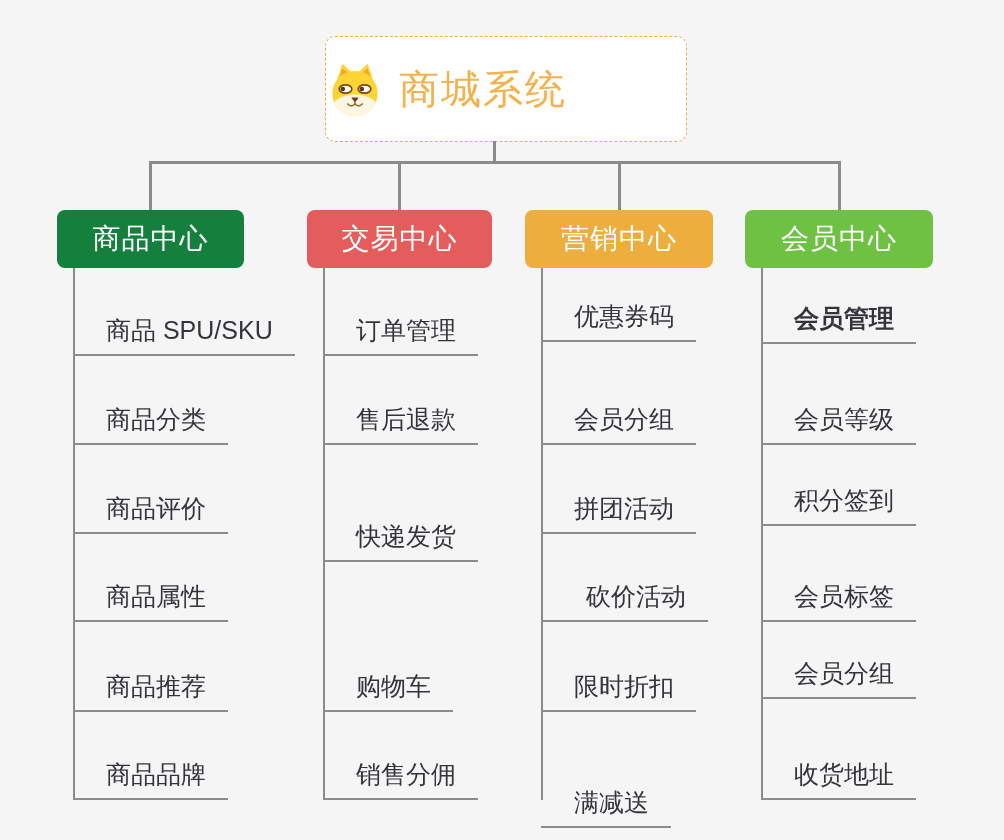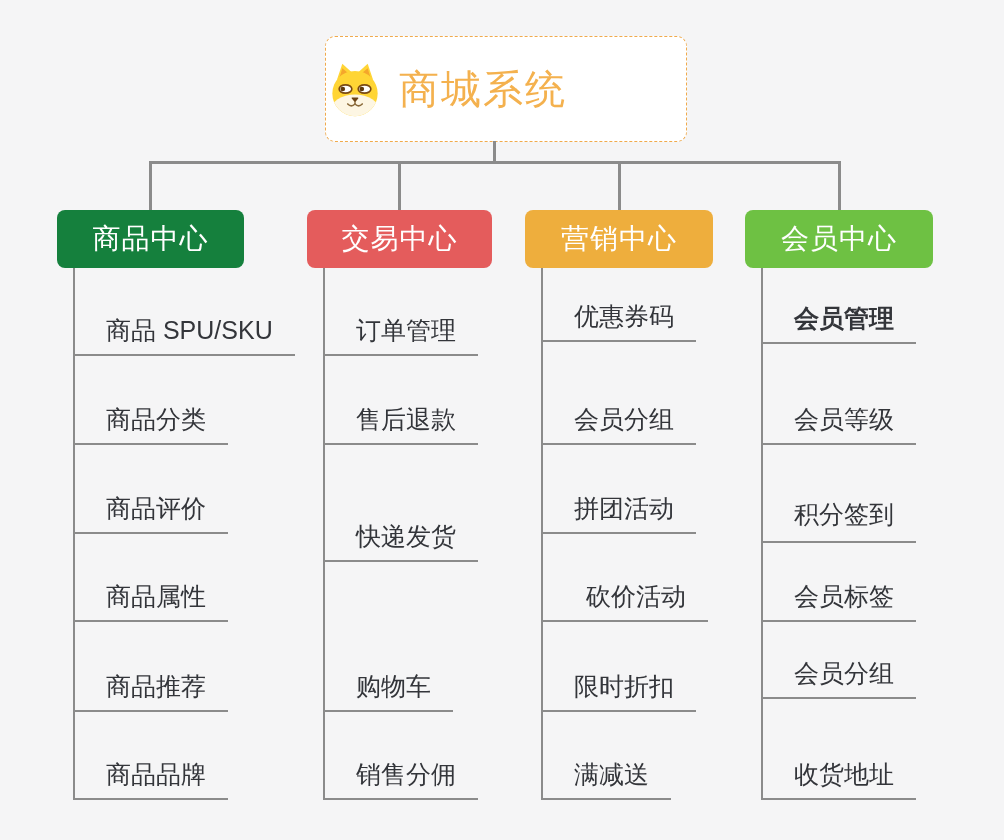--- a/index.html
+++ b/index.html
@@ -113,24 +113,24 @@
     <div class="leaf-node" style="top: 546px;">销售分佣</div>
   </div>
 <div class="branch-col c3">
   <div class="branch-header" style="background: rgb(238, 174, 61); text-align: right;">营销中心</div>
   <div class="branch-trunk"></div>
 <div class="leaf-node" style="top: 88px;">优惠券码</div>
     <div class="leaf-node" style="top: 191px;">会员分组</div>
     <div class="leaf-node" style="top: 280px;">拼团活动</div>
     <div class="leaf-node" style="top: 368px; padding-left: 45px;">砍价活动</div>
     <div class="leaf-node" style="top: 458px;">限时折扣</div>
-    <div class="leaf-node" style="top: 546px;">满减送</div>
+    <div class="leaf-node" style="top: 574px;">满减送</div>
   </div>
 <div class="branch-col c4">
   <div class="branch-header" style="background: rgb(110, 193, 67);">会员中心</div>
   <div class="branch-trunk"></div>
 <div class="leaf-node" style="top: 90px; font-weight: bold;">会员管理</div>
     <div class="leaf-node" style="top: 191px;">会员等级</div>
-    <div class="leaf-node" style="top: 289px; font-family: Liberation Mono, monospace;">积分签到</div>
+    <div class="leaf-node" style="top: 272px;">积分签到</div>
     <div class="leaf-node" style="top: 368px;">会员标签</div>
     <div class="leaf-node" style="top: 445px;">会员分组</div>
     <div class="leaf-node" style="top: 546px;">收货地址</div>
   </div>
 
 </body></html>

